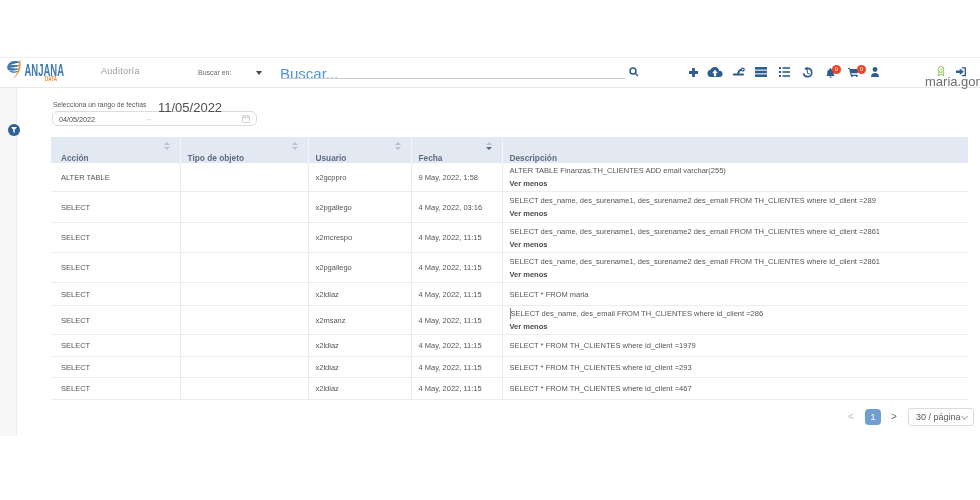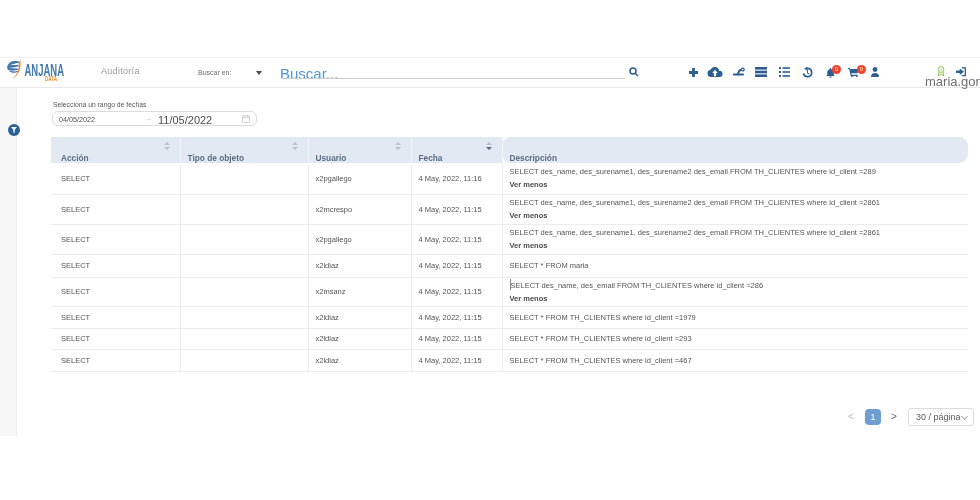--- a/index.html
+++ b/index.html
@@ -16,29 +16,29 @@
 
 
 #strip { position:absolute; left:0; top:88px; width:17px; height:348px; background:#f7f7f7; border-right:1px solid #ededed;}
 #fbtn { position:absolute; left:8px; top:124px; width:12px; height:12px; border-radius:50%; background:#2d6095; }
 
 
 #lbl { position:absolute; left:53px; top:101px; font-size:6.8px; color:#585858; }
 #datebox { position:absolute; left:52px; top:111px; width:205px; height:15px; border:1px solid #dcdcdc; border-radius:6px; background:#fff; }
 #d1 { position:absolute; left:59px; top:114.5px; font-size:7.2px; color:#4f4f4f; }
 #arr { position:absolute; left:144px; top:114px; font-size:8px; color:#b5b5b5; }
-#d2 { position:absolute; left:158px; top:114px; font-size:11px; color:#4f4f4f; }
+#d2 { position:absolute; left:158px; top:100px; font-size:13px; color:#4f4f4f; }
 
 
 #tbl { position:absolute; left:51px; top:137px; width:917px; }
 table { border-collapse:collapse; table-layout:fixed; width:917px; font-size:7.5px; color:#555555; }
 th { background:#e3e9f2; color:#5b6c82; font-weight:bold; font-size:8.3px; text-align:left; height:19px; padding:16px 0 0 7px; position:relative; border-right:1px solid #f2f5f9; }
 th:last-child { border-right:none; }
 td { border-bottom:1px solid #ececec; border-right:1px solid #ececec; padding:0 0 0 7px; vertical-align:middle; }
-td:last-child, th:last-child { border-right:none;border-radius:9px; }
+td:last-child, th:last-child { border-right:none; }
 td.desc { padding:1px 0 1px 7px; line-height:13px; }
 .vm { font-weight:bold; color:#4a4a4a; }
 .sort { position:absolute; right:9px; top:5px; width:7px; height:12px; }
 .sc { display:block; width:0; height:0; border-left:3px solid transparent; border-right:3px solid transparent; }
 .up { border-bottom:3.8px solid #b9c1cd; margin-bottom:1.8px; }
 .dn { border-top:3.8px solid #b9c1cd; }
 .dnA { border-top:3.8px solid #55697f; }
 #pprev { position:absolute; left:848px; top:411px; font-size:10px; color:#b9b9b9; }
 #pbox { position:absolute; left:865px; top:409px; width:16px; height:16px; background:#6f9fd1; border-radius:4px; color:#fff; font-size:9px; text-align:center; line-height:16px; }
 #pnext { position:absolute; left:891px; top:411px; font-size:10px; color:#6d6d6d; }
@@ -181,25 +181,32 @@
         <th>Usuario<span class="sort">
                 <i class="sc up"></i>
                 <i class="sc dn"></i>
               </span></th>
         <th>Fecha<span class="sort">
                 <i class="sc up"></i>
                 <i class="sc dnA"></i>
               </span></th>
         <th>Descripción</th>
       </tr>
+      <tr style="height:28px">
+        <td style="padding-left:10px">ALTER TABLE</td>
+            <td></td>
+            <td>x2gcppro</td>
+            <td>9 May, 2022, 1:58</td>
+        <td class="desc">ALTER TABLE Finanzas.TH_CLIENTES ADD email varchar(255)<br><span class="vm">Ver menos</span></td>
+      </tr>
       <tr style="height:31px">
         <td style="padding-left:10px">SELECT</td>
             <td></td>
             <td>x2pgallego</td>
-            <td>4 May, 2022, 11:16</td>
+            <td>4 May, 2022, 03:16</td>
         <td class="desc">SELECT des_name, des_surename1, des_surename2 des_email FROM TH_CLIENTES where id_client =289<br><span class="vm">Ver menos</span></td>
       </tr>
       <tr style="height:30px">
         <td style="padding-left:10px">SELECT</td>
             <td></td>
             <td>x2mcrespo</td>
             <td>4 May, 2022, 11:15</td>
         <td class="desc">SELECT des_name, des_surename1, des_surename2 des_email FROM TH_CLIENTES where id_client =2861<br><span class="vm">Ver menos</span></td>
       </tr>
       <tr style="height:30px">

